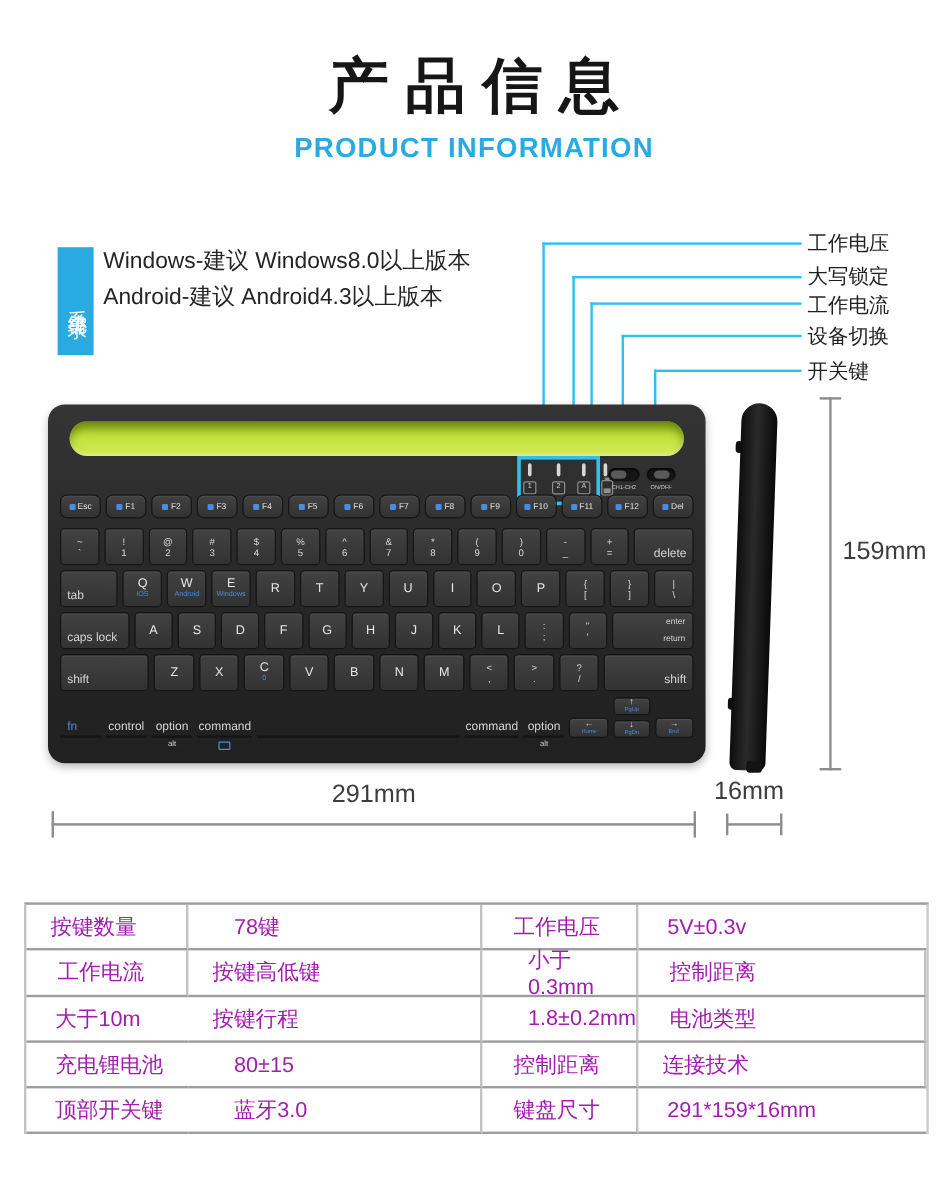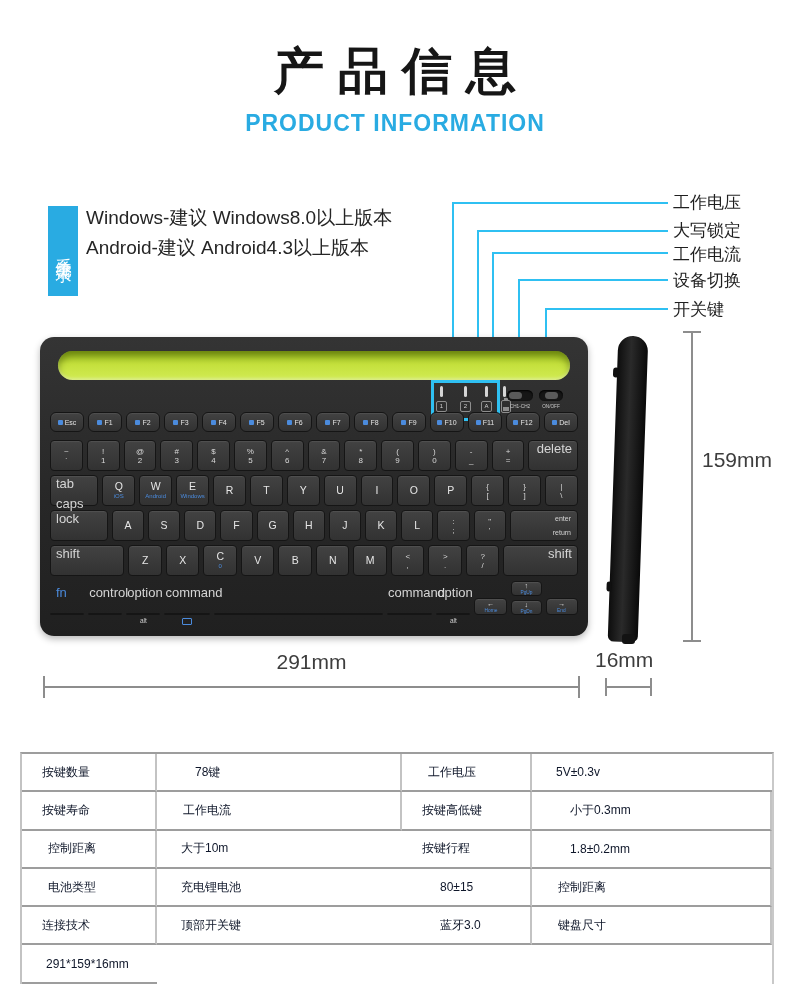--- a/index.html
+++ b/index.html
@@ -55,21 +55,21 @@
   .key{position:relative;flex-basis:0;min-width:0;border-radius:4px;border:1px solid #151515;
        background:linear-gradient(180deg,#424242,#323232);
        box-shadow:inset 0 1px 1px rgba(255,255,255,.08);color:#dcdcdc;
        display:flex;flex-direction:column;align-items:center;justify-content:center;}
   .fnkey{flex-direction:row;border-radius:6px;}
   .fnic{width:5px;height:5px;border-radius:1px;background:#4b8bdd;margin-right:2px;flex:0 0 auto;}
   .fnlab{font-size:7px;color:#e2e2e2;}
   .mainlab{font-size:10.5px;color:#e6e6e6;line-height:11px;}
   .sublab{font-size:6px;color:#4b8bdd;line-height:7px;margin-top:1px;}
   .syma,.symb{font-size:8px;line-height:9px;color:#d8d8d8;}
-  .modlab{position:absolute;bottom:14px;left:0;right:0;text-align:center;font-size:13px;color:#d5d5d5;}
+  .modlab{position:absolute;bottom:3px;left:0;right:0;text-align:center;font-size:10px;color:#d5d5d5;}
   .modlab.bl{text-align:left;left:5px;}
   .modlab.br{text-align:right;right:5px;left:auto;}
   .modlab.blue{color:#4b8bdd;}
   .alttop{position:absolute;top:3px;left:0;right:0;text-align:center;font-size:6.5px;color:#cfcfcf;}
   .cmdic{position:absolute;top:4px;left:50%;transform:translateX(-50%);width:8px;height:5px;
          border:1px solid #4b8bdd;border-radius:1px;}
   .enterkey{align-items:flex-end;justify-content:space-between;padding:4px 6px;box-sizing:border-box;}
   .enterkey span{font-size:7px;color:#d5d5d5;}
   .key.half{height:15px;align-self:flex-end;}
   .kstack{display:flex;flex-direction:column;justify-content:space-between;height:34px;flex-basis:0;min-width:0;}
@@ -96,21 +96,21 @@
   .dh291{left:43px;width:537px;}
   .dh16{left:605px;width:47px;}
   .dh16::before,.dh16::after{top:-8px;height:18px;}
   .dl291{left:43px;width:537px;top:650px;text-align:center;}
   .dl16{left:595px;width:67px;top:648px;}
 
   
   .spec{position:absolute;left:20px;top:752px;width:750px;display:grid;
         grid-template-columns:135px 245px 130px 240px;grid-auto-rows:38.3px;
         border-top:2px solid var(--tb,#9d9d9d);border-left:2px solid #c3c3c3;border-right:2px solid #c9c9c9;}
-  .cell{display:flex;align-items:center;font-size:12px;color:#0f172a;
+  .cell{display:flex;align-items:center;font-size:18px;color:#a21caf;
         border-bottom:2px solid var(--tb,#9d9d9d);box-sizing:border-box;}
   .cell.c1{padding-left:20px;border-right:2px solid #c3c3c3;}
   .cell.c2{padding-left:38px;border-right:2px solid #c3c3c3;}
   .cell.c3{padding-left:26px;border-right:2px solid #c3c3c3;}
   .cell.c4{padding-left:24px;}
 </style>
 </head>
 <body>
 
 <div class="canvas">
@@ -477,21 +477,20 @@
   <div class="dimlab dl291">291mm</div>
   <div class="dimh dh291"></div>
   <div class="dimlab dl16">16mm</div>
   <div class="dimh dh16"></div>
 
   <div class="spec" id="spec-grid">
       <div class="cell c1">按键数量</div>
       <div class="cell c2">78键</div>
       <div class="cell c3">工作电压</div>
       <div class="cell c4">5V±0.3v</div>
-      <div class="cell c1">按键寿命</div>
       <div class="cell c3">工作电流</div>
       <div class="cell c1">按键高低键</div>
       <div class="cell c2">小于0.3mm</div>
       <div class="cell c3">控制距离</div>
       <div class="cell c4">大于10m</div>
       <div class="cell c1">按键行程</div>
       <div class="cell c2">1.8±0.2mm</div>
       <div class="cell c3">电池类型</div>
       <div class="cell c4">充电锂电池</div>
       <div class="cell c2">80±15</div>

